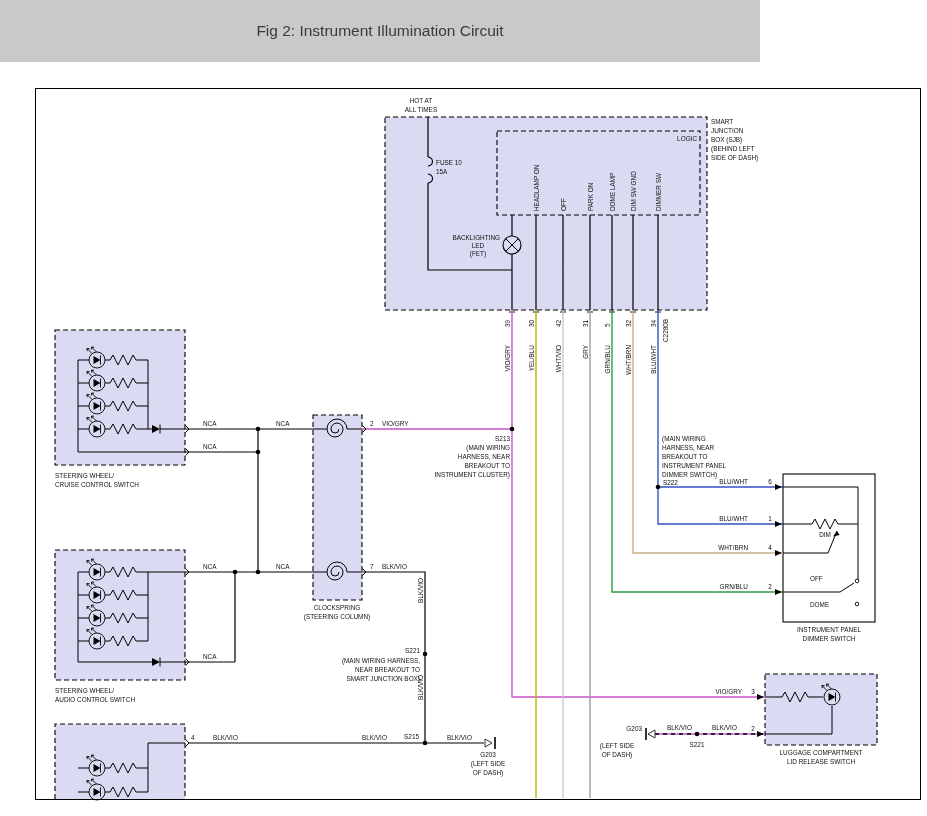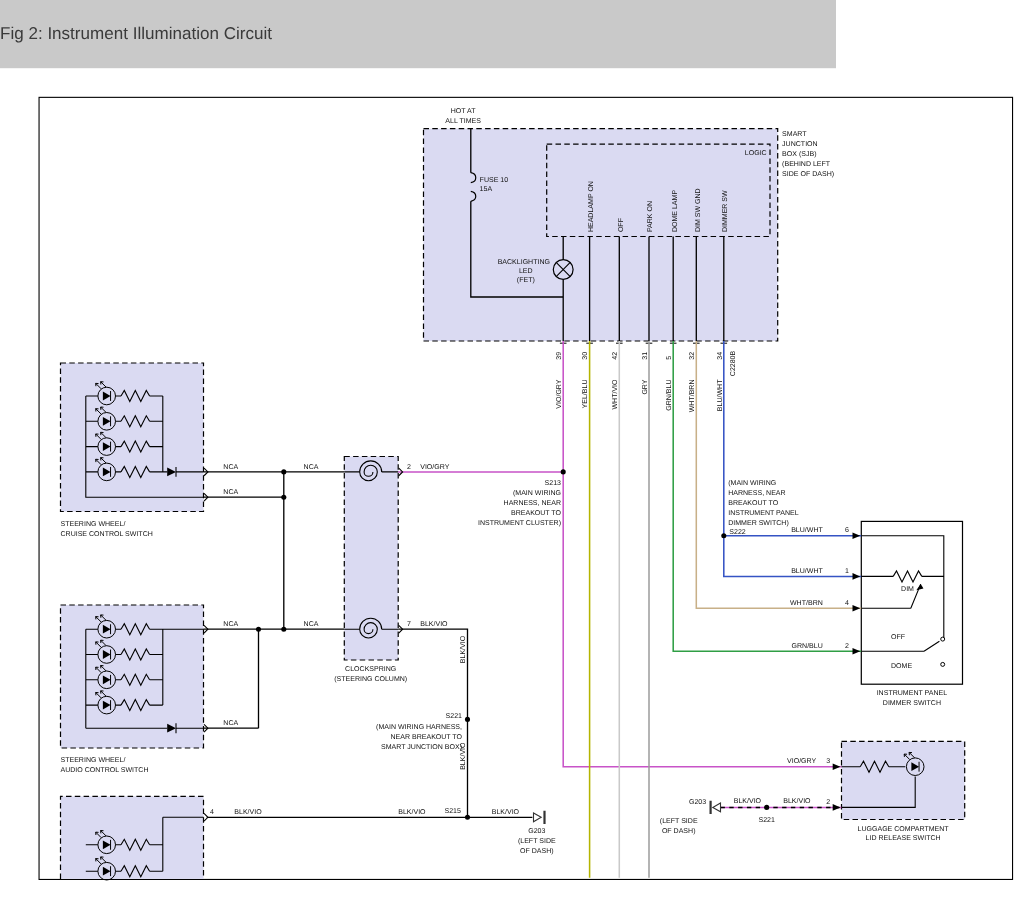--- a/index.html
+++ b/index.html
@@ -1,18 +1,18 @@
 <!DOCTYPE html>
 <html><head>
 <meta charset="utf-8">
 <style>
   html,body{margin:0;padding:0;background:#fff;}
   #page{position:relative;width:927px;height:816px;background:#fff;overflow:hidden;}
   #titlebar{position:absolute;left:0;top:0;width:760px;height:62px;background:#c9c9c9;
-    display:flex;align-items:center;}
+    display:flex;align-items:center;justify-content:center;}
   #titlebar span{font-family:"Liberation Sans",sans-serif;font-size:15.5px;color:#3a3a3a;}
   svg{position:absolute;left:0;top:0;}
   .t{font-family:"Liberation Sans",sans-serif;font-size:6.4px;fill:#111;}
 </style>
 </head>
 <body>
 
 <div id="page">
   <div id="titlebar">
     <span>Fig 2: Instrument Illumination Circuit</span>

